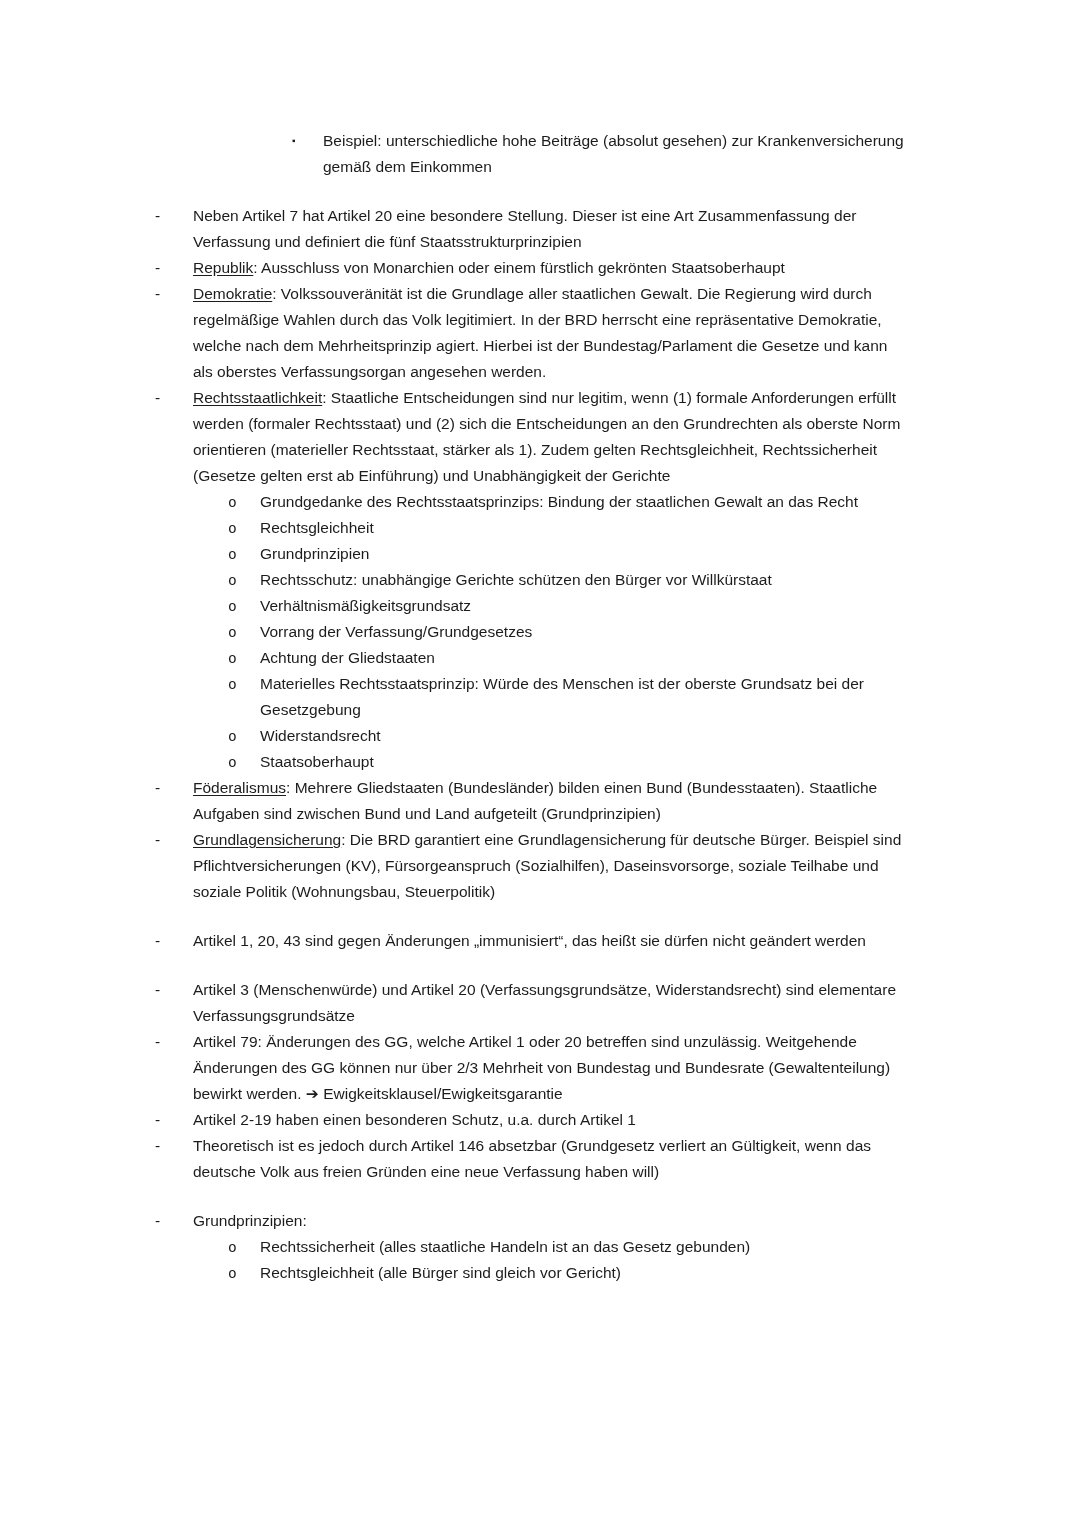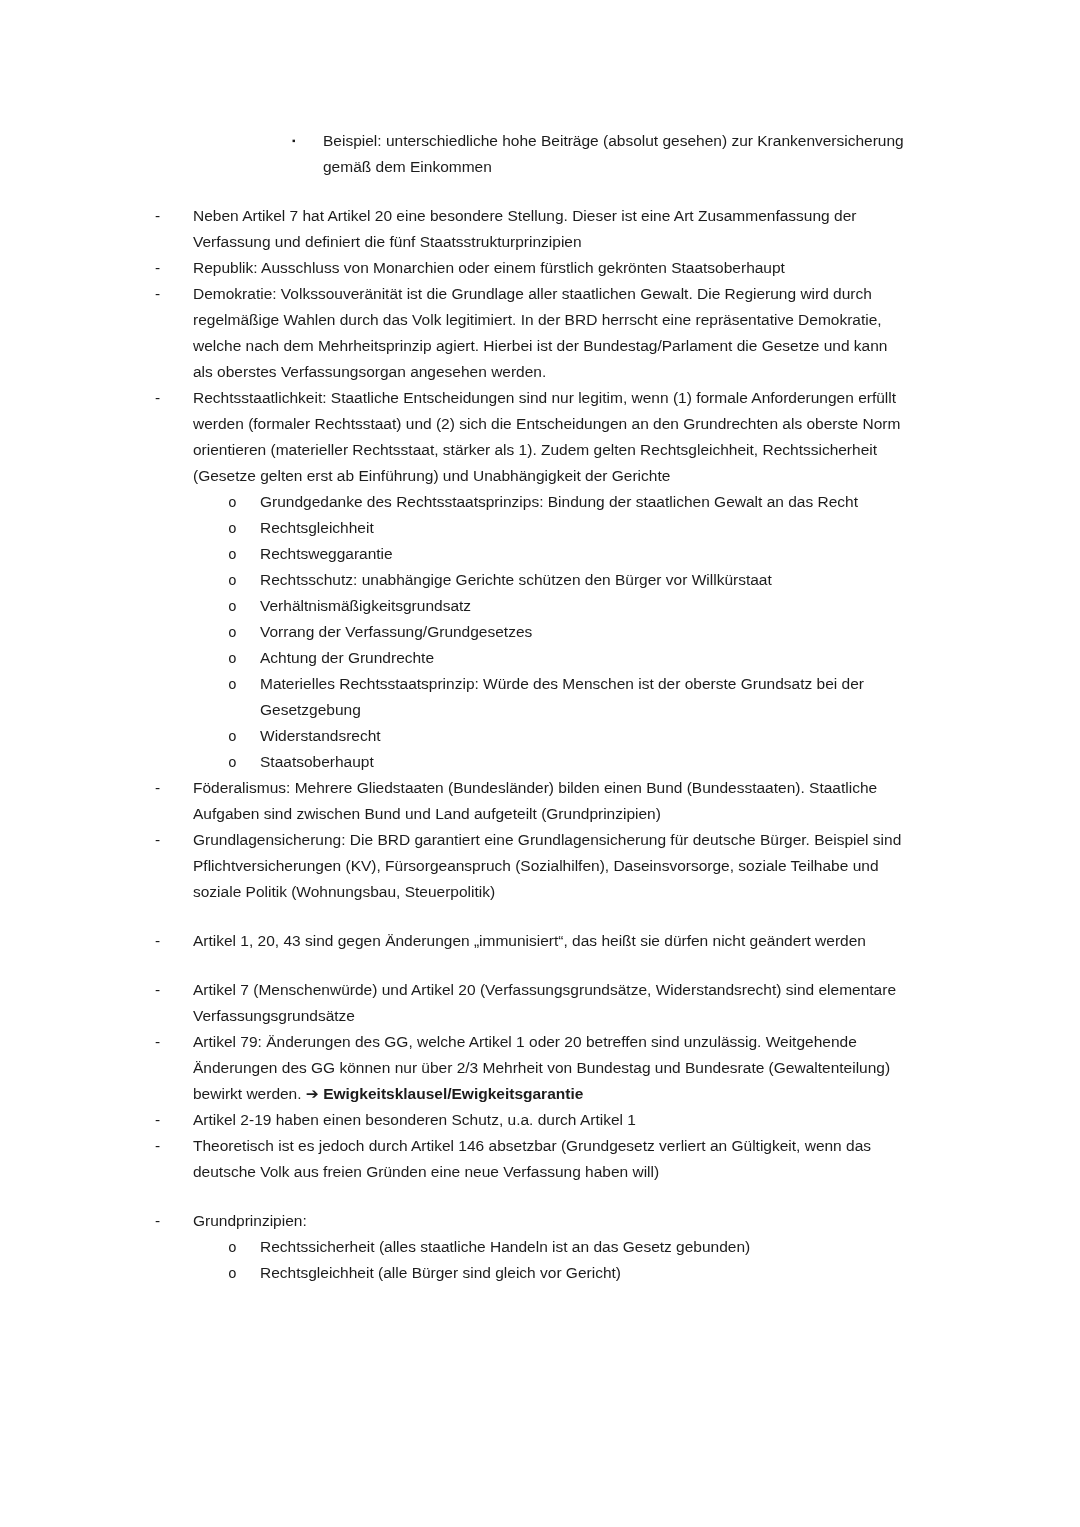--- a/index.html
+++ b/index.html
@@ -20,22 +20,22 @@
   .item { display: flex; align-items: flex-start; }
   .bullet { flex: 0 0 38px; user-select: none; }
   .level-1 { margin-left: 73px; }
   .level-1 .bullet { flex: 0 0 32px; }
   .level-2 { margin-left: 137px; }
   .level-2 .bullet { flex: 0 0 31px; }
   .bullet-square { font-size: 10px; line-height: 26px; }
   .bullet-circle { font-family: "DejaVu Sans Mono", monospace; font-size: 14.5px; }
   .text { flex: 1 1 auto; min-width: 0; }
   .spacer { height: 23px; }
-  .u { text-underline-offset: 2px; }
-  .b { font-weight: bold; }
+  .u { text-decoration: underline; text-underline-offset: 2px; }
+  .b { font-weight: normal; }
   .arrow { font-weight: bold; }
 </style>
 </head>
 <body>
 
 <div class="page">
   <div class="doc">
       <div class="item level-2">
         <span class="bullet bullet-square">▪</span>
         <span class="text"><span>Beispiel: unterschiedliche hohe Beiträge (absolut gesehen) zur Krankenversicherung gemäß dem Einkommen</span></span>
@@ -60,37 +60,37 @@
       <div class="item level-1">
         <span class="bullet bullet-circle">o</span>
         <span class="text"><span>Grundgedanke des Rechtsstaatsprinzips: Bindung der staatlichen Gewalt an das Recht</span></span>
       </div>
       <div class="item level-1">
         <span class="bullet bullet-circle">o</span>
         <span class="text"><span>Rechtsgleichheit</span></span>
       </div>
       <div class="item level-1">
         <span class="bullet bullet-circle">o</span>
-        <span class="text"><span>Rechtsweggarantie</span></span>
+        <span class="text"><span>Grundprinzipien</span></span>
       </div>
       <div class="item level-1">
         <span class="bullet bullet-circle">o</span>
         <span class="text"><span>Rechtsschutz: unabhängige Gerichte schützen den Bürger vor Willkürstaat</span></span>
       </div>
       <div class="item level-1">
         <span class="bullet bullet-circle">o</span>
         <span class="text"><span>Verhältnismäßigkeitsgrundsatz</span></span>
       </div>
       <div class="item level-1">
         <span class="bullet bullet-circle">o</span>
         <span class="text"><span>Vorrang der Verfassung/Grundgesetzes</span></span>
       </div>
       <div class="item level-1">
         <span class="bullet bullet-circle">o</span>
-        <span class="text"><span>Achtung der Grundrechte</span></span>
+        <span class="text"><span>Achtung der Gliedstaaten</span></span>
       </div>
       <div class="item level-1">
         <span class="bullet bullet-circle">o</span>
         <span class="text"><span>Materielles Rechtsstaatsprinzip: Würde des Menschen ist der oberste Grundsatz bei der Gesetzgebung</span></span>
       </div>
       <div class="item level-1">
         <span class="bullet bullet-circle">o</span>
         <span class="text"><span>Widerstandsrecht</span></span>
       </div>
       <div class="item level-1">
@@ -106,21 +106,21 @@
         <span class="text"><span class="u">Grundlagensicherung</span><span>: Die BRD garantiert eine Grundlagensicherung für deutsche Bürger. Beispiel sind Pflichtversicherungen (KV), Fürsorgeanspruch (Sozialhilfen), Daseinsvorsorge, soziale Teilhabe und soziale Politik (Wohnungsbau, Steuerpolitik)</span></span>
       </div>
       <div class="spacer"></div>
       <div class="item level-0">
         <span class="bullet bullet-dash">-</span>
         <span class="text"><span>Artikel 1, 20, 43 sind gegen Änderungen „immunisiert“, das heißt sie dürfen nicht geändert werden</span></span>
       </div>
       <div class="spacer"></div>
       <div class="item level-0">
         <span class="bullet bullet-dash">-</span>
-        <span class="text"><span>Artikel 7 (Menschenwürde) und Artikel 20 (Verfassungsgrundsätze, Widerstandsrecht) sind elementare Verfassungsgrundsätze</span></span>
+        <span class="text"><span>Artikel 3 (Menschenwürde) und Artikel 20 (Verfassungsgrundsätze, Widerstandsrecht) sind elementare Verfassungsgrundsätze</span></span>
       </div>
       <div class="item level-0">
         <span class="bullet bullet-dash">-</span>
         <span class="text"><span>Artikel 79: Änderungen des GG, welche Artikel 1 oder 20 betreffen sind unzulässig. Weitgehende Änderungen des GG können nur über 2/3 Mehrheit von Bundestag und Bundesrate (Gewaltenteilung) bewirkt werden. </span><span class="b arrow">➔</span><span class="b"> Ewigkeitsklausel/Ewigkeitsgarantie</span></span>
       </div>
       <div class="item level-0">
         <span class="bullet bullet-dash">-</span>
         <span class="text"><span>Artikel 2-19 haben einen besonderen Schutz, u.a. durch Artikel 1</span></span>
       </div>
       <div class="item level-0">

